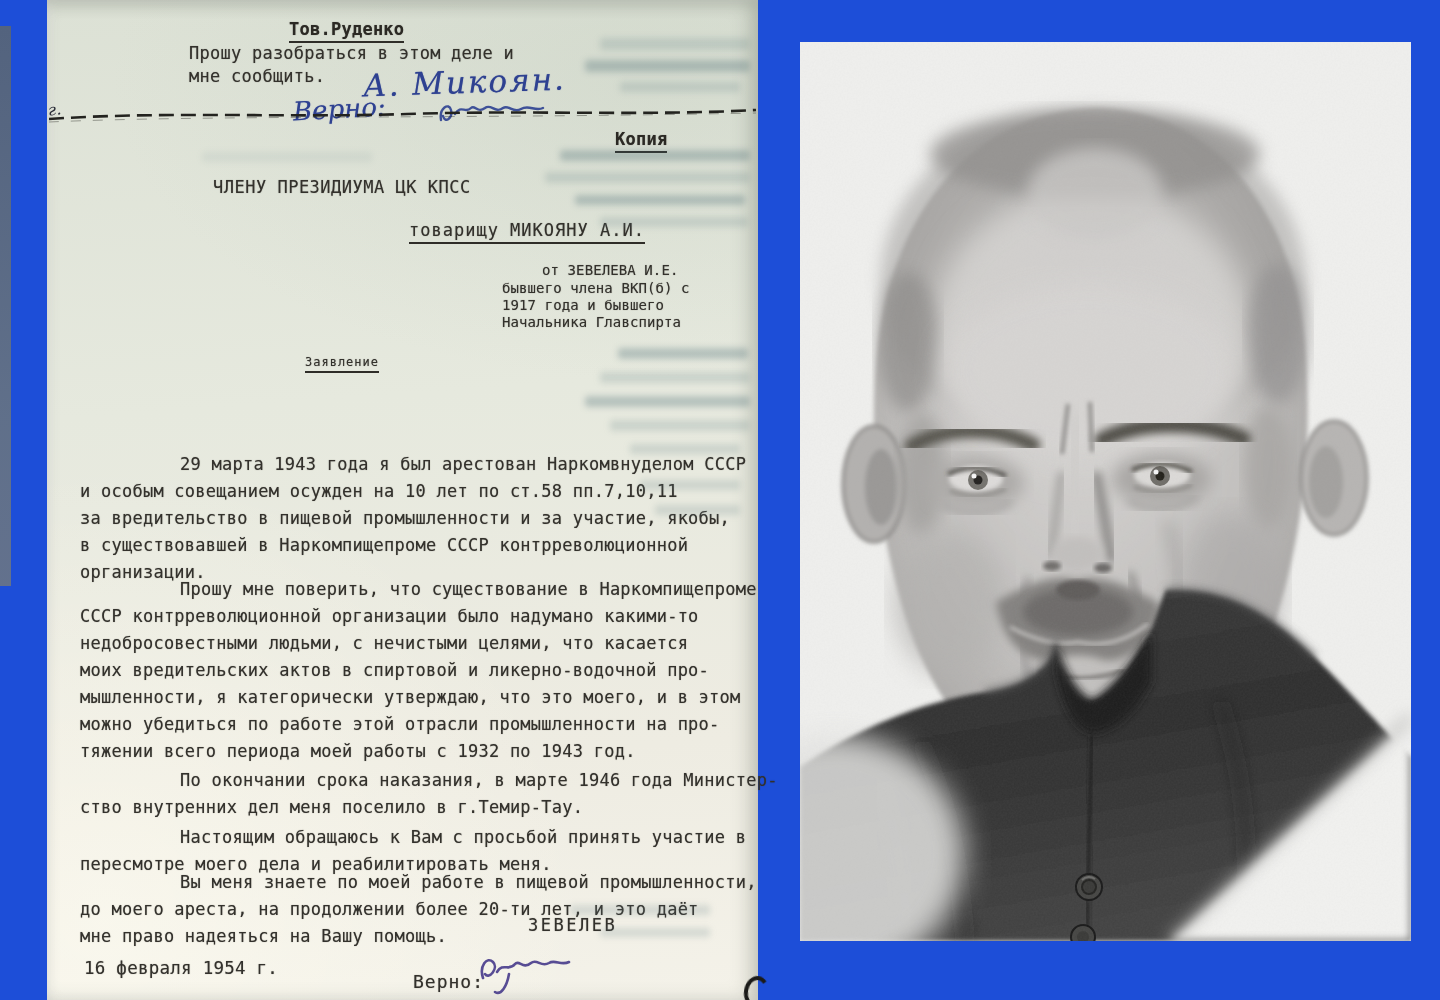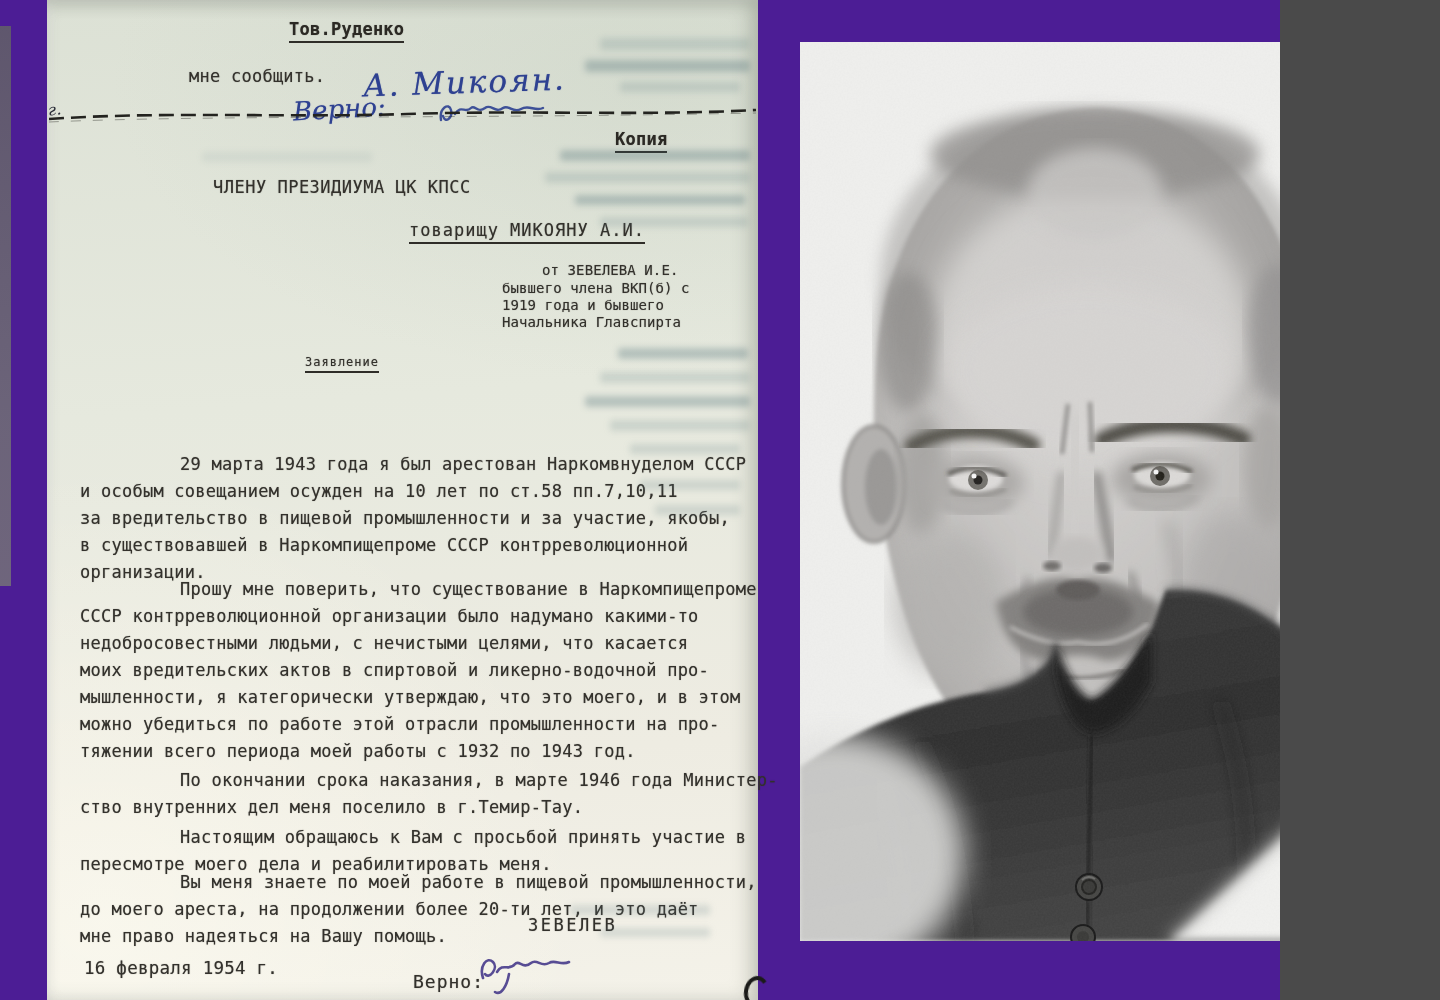--- a/index.html
+++ b/index.html
@@ -1,16 +1,16 @@
 <!DOCTYPE html>
 <html><head>
 <meta charset="utf-8">
 <style>
   html,body{margin:0;padding:0;background:#4a4a4a;}
-  .stage{position:relative;width:1280px;height:1000px;background:#4c1d95;overflow:hidden;
+  .stage{position:relative;width:1440px;height:1000px;background:#1d4ed8;overflow:hidden;
          font-family:"DejaVu Sans Mono","Liberation Mono",monospace;}
   
   .paper{position:absolute;left:47px;top:0;width:711px;height:1000px;
     background:
       radial-gradient(900px 500px at 85% 8%, rgba(186,198,184,.28), transparent 60%),
       radial-gradient(750px 700px at 8% 92%, rgba(255,253,242,.55), transparent 65%),
       linear-gradient(176deg,#dce1d5 0%,#e6e9de 40%,#eeece2 75%,#f4f2e9 100%);
     box-shadow: inset -10px 0 18px rgba(88,94,82,.22), inset 0 6px 14px rgba(88,94,82,.18),
                 inset 4px 0 8px rgba(255,255,255,.35);}
   .film-strip{position:absolute;left:0;top:26px;width:11px;height:560px;
@@ -42,20 +42,21 @@
 </head>
 <body>
 
 <div class="stage">
 
   <div class="film-strip"></div>
 
   <section class="paper">
 
     <div class="typed typed-bold u" style="left:242px;top:19px;">Тов.Руденко</div>
+    <div class="typed note-body" style="left:142px;top:42px;">Прошу разобраться в этом деле и</div>
     <div class="typed note-body" style="left:142px;top:65px;">мне сообщить.</div>
 
     <div class="hand hand-mikoyan" style="left:316px;top:64px;">А. Микоян.</div>
 
     <div class="hand hand-verno" style="left:246px;top:94px;">Верно:</div>
     <svg class="squiggle" style="left:390px;top:98px;" width="110" height="32" viewBox="0 0 110 32">
       <path d="M4,22 C2,10 12,4 14,12 C16,20 8,26 6,18 M18,16 C24,6 28,16 34,10 C38,6 40,16 48,10 C54,5 58,16 66,10 C72,6 76,16 84,11 C92,6 98,14 106,10" fill="none" stroke="#2e4191" stroke-width="2.4" stroke-linecap="round" opacity=".9"></path>
     </svg>
 
     <div class="hand hand-mark" style="left:1px;top:100px;">г.</div>
@@ -65,21 +66,21 @@
       <path d="M2,19 C160,12 400,16 709,10" fill="none" stroke="#23231f" stroke-width="1" stroke-dasharray="10 12" opacity=".4"></path>
     </svg>
 
     <div class="typed typed-bold u" style="left:568px;top:129px;">Копия</div>
 
     <div class="typed" style="left:166px;top:177px;letter-spacing:.5px;">ЧЛЕНУ ПРЕЗИДИУМА ЦК КПСС</div>
     <div class="typed u" style="left:362px;top:220px;letter-spacing:1px;">товарищу МИКОЯНУ А.И.</div>
 
     <div class="typed sender first" style="left:455px;top:262px;padding-left:40px;">от ЗЕВЕЛЕВА И.Е.</div>
     <div class="typed sender" style="left:455px;top:280px;">бывшего члена ВКП(б) с</div>
-    <div class="typed sender" style="left:455px;top:297px;">1919 года и бывшего</div>
+    <div class="typed sender" style="left:455px;top:297px;">1917 года и бывшего</div>
     <div class="typed sender" style="left:455px;top:314px;">Начальника Главспирта</div>
 
     <div class="typed u" style="left:258px;top:355px;font-size:12px;letter-spacing:1px;">Заявление</div>
 
     <div>
       <div class="typed para indent" style="left:33px;top:423px;">29 марта 1943 года я был арестован Наркомвнуделом СССР</div>
       <div class="typed para" style="left:33px;top:450px;">и особым совещанием осужден на 10 лет по ст.58 пп.7,10,11</div>
       <div class="typed para" style="left:33px;top:477px;">за вредительство в пищевой промышленности и за участие, якобы,</div>
       <div class="typed para" style="left:33px;top:504px;">в существовавшей в Наркомпищепроме СССР контрреволюционной</div>
       <div class="typed para" style="left:33px;top:531px;">организации.</div>

